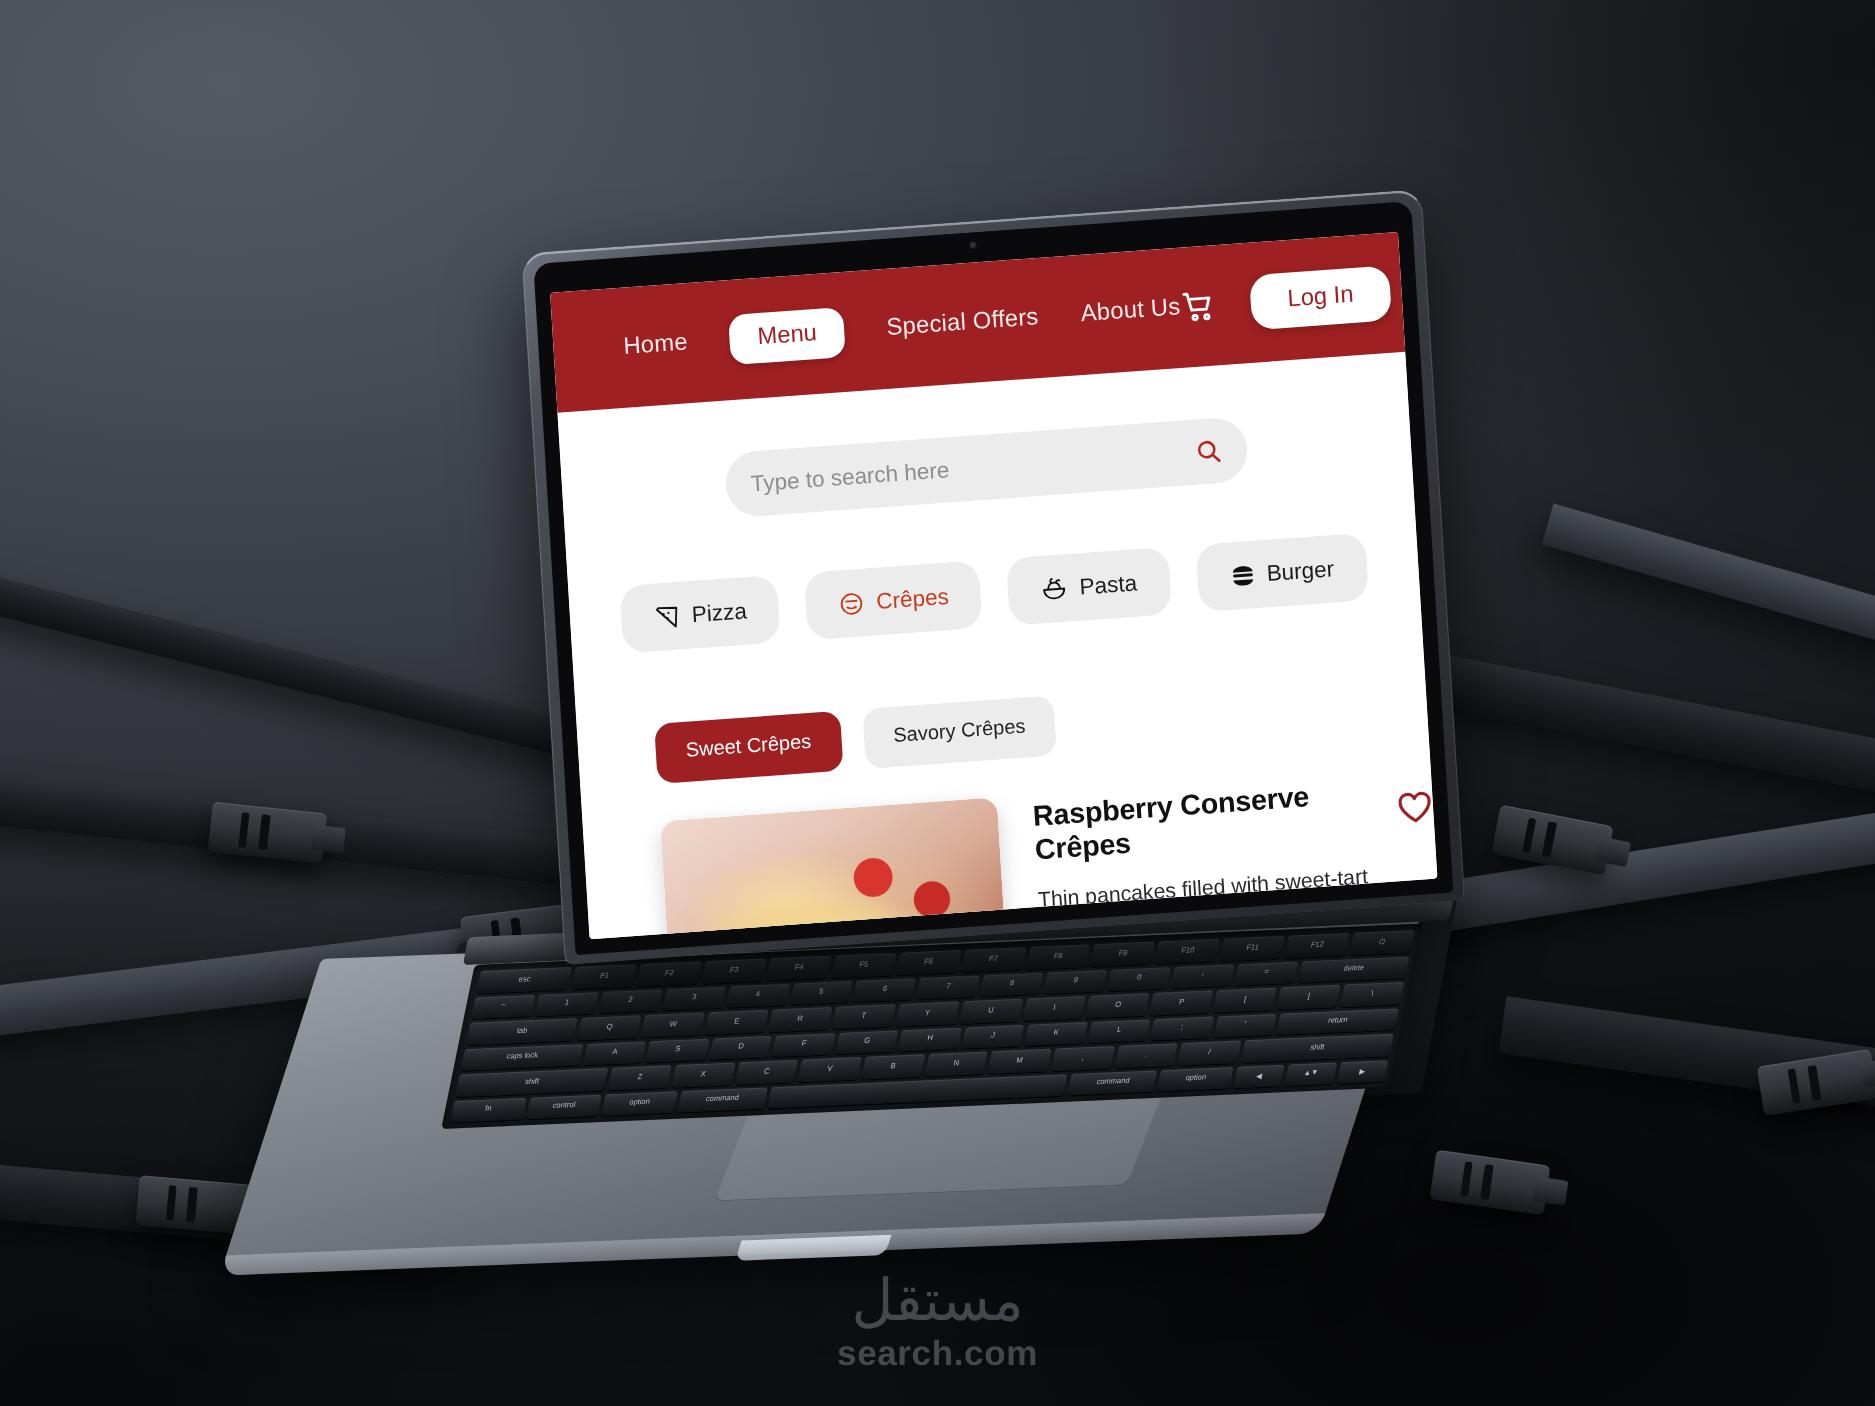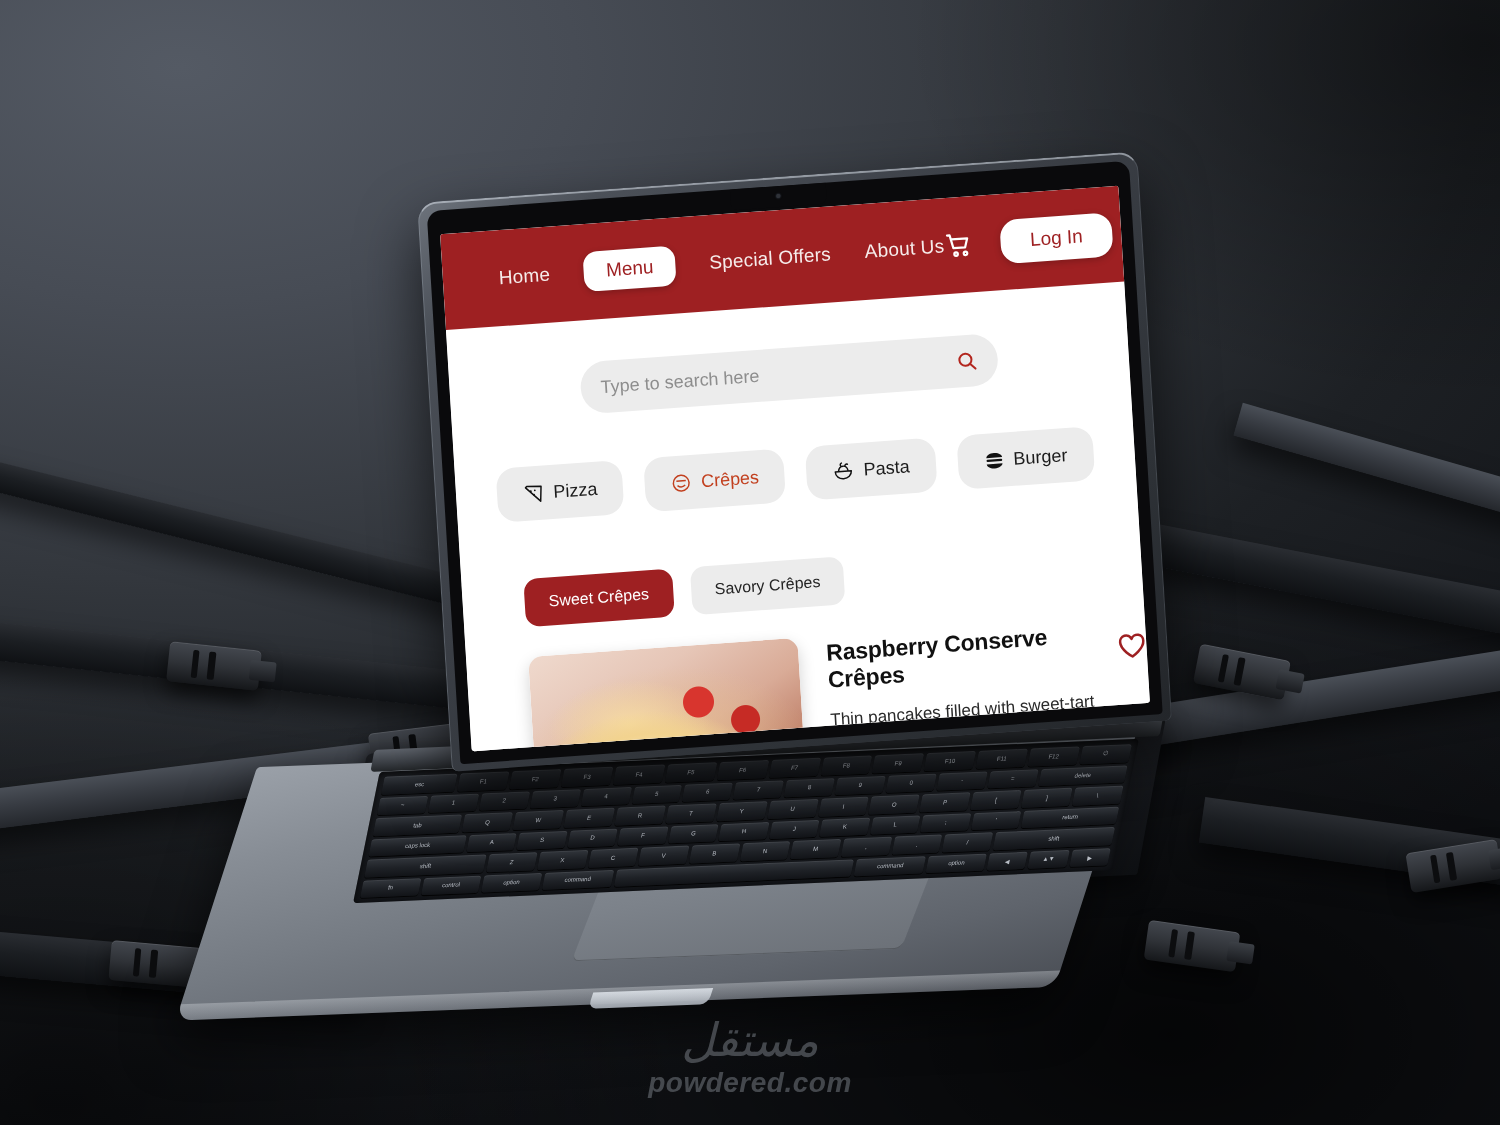--- a/index.html
+++ b/index.html
@@ -226,21 +226,20 @@
     color:#b9bec6; font-size:6px; overflow:hidden;
   }
   .key.w15 { flex:1.5; } .key.w18 { flex:1.8; }
   .key.w2 { flex:2; } .key.w25 { flex:2.5; } .key.w6 { flex:6.2; }
 
   
   .watermark {
     position:absolute; left:0; right:0; bottom:26px;
     display:flex; flex-direction:column; align-items:center; gap:4px;
     opacity:.40;
-    font-style:italic;
   }
   .wm-ar { font-size:46px; color:#9aa1aa; letter-spacing:2px; direction:rtl;
            font-family:"DejaVu Sans", sans-serif; line-height:1; }
   .wm-en { font-size:28px; color:#9aa1aa; font-weight:bold; letter-spacing:.5px; }
 </style>
 </head>
 <body>
 
 <div id="scene">
   <div class="bg-vig"></div>
@@ -472,14 +471,14 @@
           </div>
 
         </div>
       </div>
     </div>
   </div>
 </div>
 
 <div class="watermark">
   <div class="wm-ar">مستقل</div>
-  <div class="wm-en">powdered.com</div>
+  <div class="wm-en">search.com</div>
 </div>
 
 </body></html>

